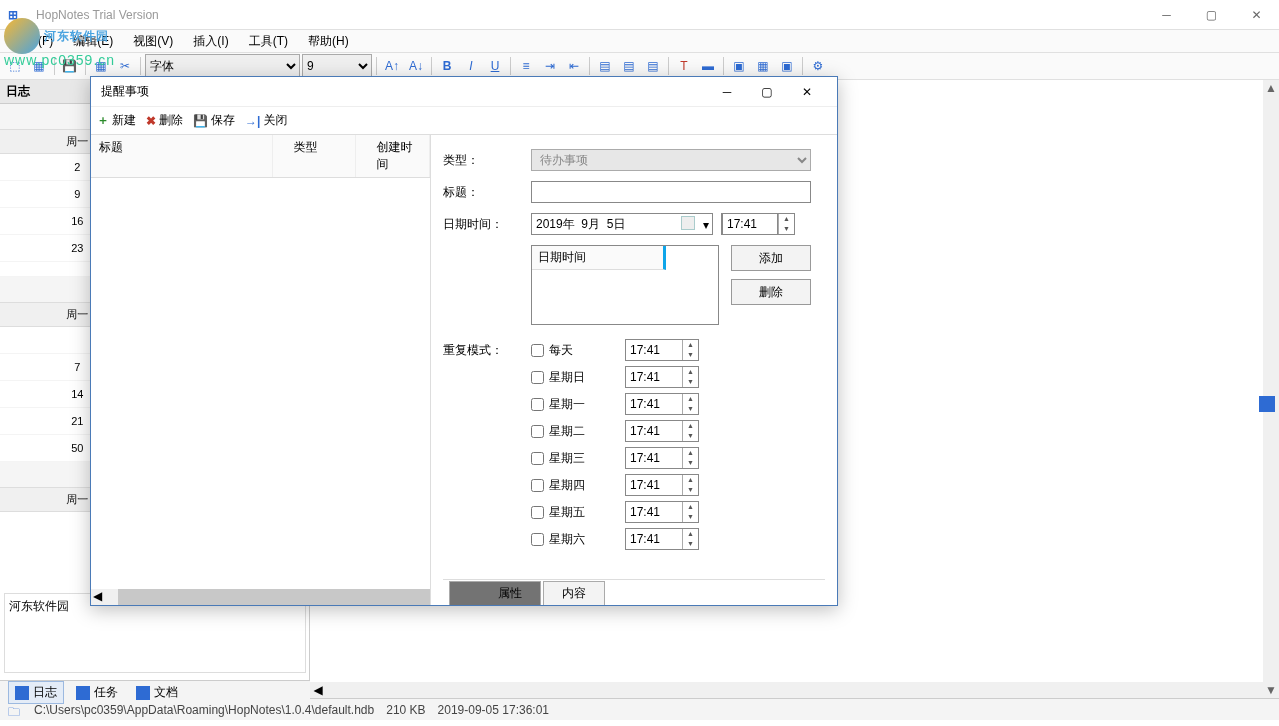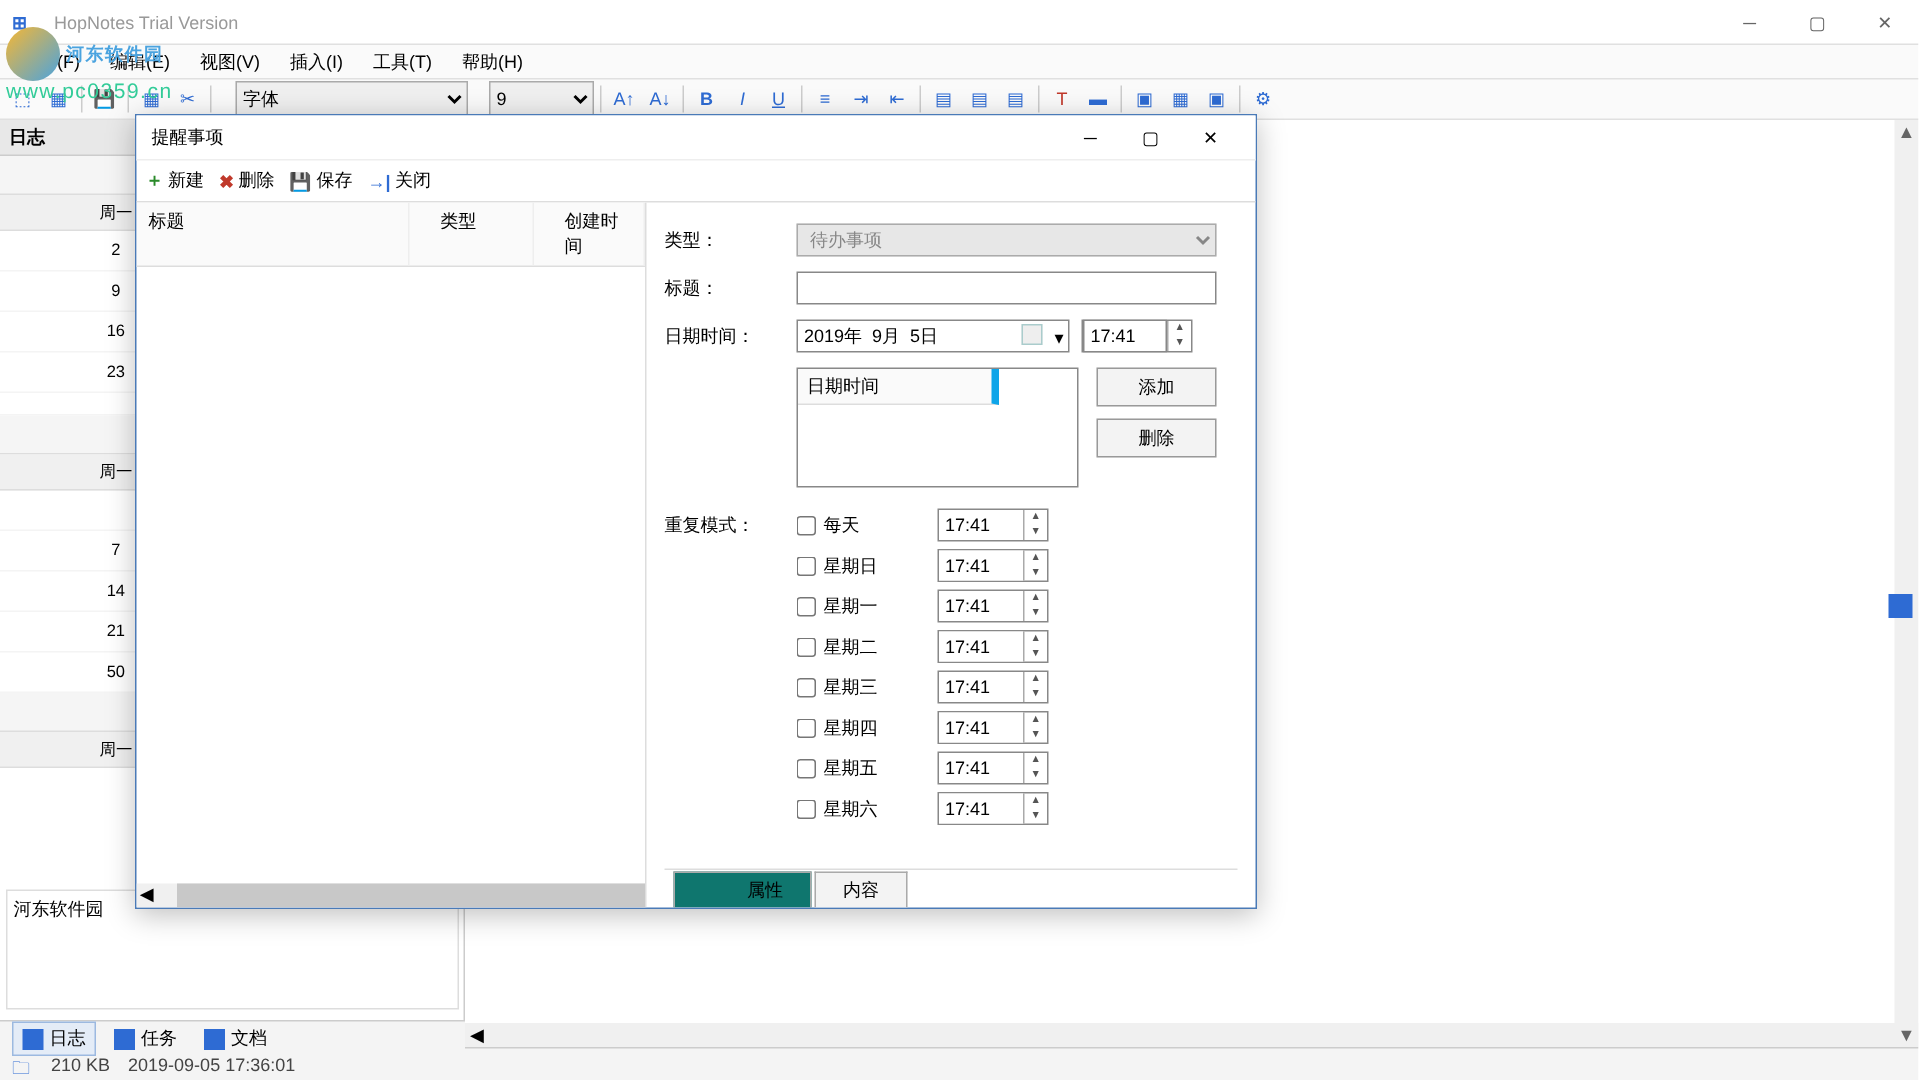--- a/index.html
+++ b/index.html
@@ -14,21 +14,21 @@
 .watermark .wm-top { font-size: 24px; font-weight: bold; letter-spacing: 1px; color: #4aa3df; display: flex; align-items: center; }
 .watermark .wm-logo { width: 36px; height: 36px; border-radius: 50%; background: linear-gradient(135deg,#f7b733,#4aa3df); margin-right: 4px; display: inline-block; }
 .watermark .wm-url { font-size: 14px; color: #3c9; margin-top: -2px; letter-spacing: 1px; }
 
 .menu-bar { height: 22px; display: flex; align-items: center; padding-left: 8px; gap: 8px; background: #fafafa; }
 .menu-bar span { padding: 2px 6px; }
 
 .toolbar { height: 28px; display: flex; align-items: center; padding: 0 4px; gap: 2px; border-top: 1px solid #e0e0e0; border-bottom: 1px solid #e0e0e0; background: #fafafa; overflow: hidden; }
 .toolbar .tb-ico { width: 22px; height: 22px; display: flex; align-items: center; justify-content: center; color: #2e6bd3; }
 .toolbar .sep { width: 1px; height: 18px; background: #ccc; margin: 0 2px; }
-.toolbar select, .toolbar input { height: 24px; border: 1px solid #aaa; font-size: 12px; margin-left: 12px; }
+.toolbar select, .toolbar input { height: 24px; border: 1px solid #aaa; font-size: 12px; }
 .font-select { width: 155px; }
 .size-select { width: 70px; }
 .gear { color: #2e6bd3; }
 
 .main { display: flex; height: 618px; }
 .sidebar { width: 310px; border-right: 1px solid #ccc; display: flex; flex-direction: column; }
 .sidebar-header { background: #e8e8e8; padding: 3px 6px; border-bottom: 1px solid #ccc; font-weight: bold; }
 .calendar-area { flex: 1; overflow: auto; }
 .cal-head { display: flex; background: #f0f0f0; border-bottom: 1px solid #ddd; }
 .cal-head span { flex: 1; text-align: center; padding: 4px 0; font-size: 11px; }
@@ -87,32 +87,32 @@
 .type-select { width: 280px; background: #ddd; color: #555; }
 .date-input { width: 182px; position: relative; }
 .date-input .cal-ico { position: absolute; right: 18px; top: 3px; width: 14px; height: 14px; background: #eee; border: 1px solid #acc; }
 .date-input .dd { position: absolute; right: 4px; top: 5px; }
 .spin { display: inline-flex; align-items: center; border: 1px solid #888; height: 22px; }
 .spin input { border: none; width: 56px; padding: 0 4px; height: 20px; }
 .spin .spbtn { width: 16px; height: 20px; display: flex; flex-direction: column; border-left: 1px solid #aaa; }
 .spin .spbtn span { flex: 1; font-size: 7px; text-align: center; line-height: 9px; color: #555; }
 
 .list-box { width: 188px; height: 80px; border: 1px solid #888; margin-left: 88px; display: flex; flex-direction: column; }
-.list-box-head { background: #fafafa; border-bottom: 1px solid #ddd; padding: 3px 6px; width: 134px; border-right: 5px solid #0ea5e9; }
+.list-box-head { background: #fafafa; border-bottom: 1px solid #ddd; padding: 3px 6px; width: 134px; border-right: 3px solid #0ea5e9; }
 .btns-col { display: flex; flex-direction: column; gap: 8px; margin-left: 12px; }
 .btns-col button { width: 80px; height: 26px; border: 1px solid #999; background: #f3f3f3; }
 
 .repeat-row { display: flex; align-items: center; margin-bottom: 5px; }
 .repeat-row .lbl-col { width: 88px; }
 .repeat-row .chk { display: flex; align-items: center; gap: 5px; width: 94px; }
 .repeat-row input[type="checkbox"] { width: 13px; height: 13px; }
 
 .dlg-tabs { height: 26px; border-top: 1px solid #ddd; display: flex; align-items: center; padding: 0 6px; gap: 2px; margin-top: auto; }
 .dlg-tab { padding: 3px 18px; border: 1px solid #aaa; background: #f3f3f3; border-bottom: none; }
-.dlg-tab.active { background: #0f766e; padding-left: 48px; }
+.dlg-tab.active { background: #737373; padding-left: 48px; }
 </style>
 </head>
 <body>
 
 <div class="title-bar">
   <span style="color:#2e6bd3;font-weight:bold">⊞</span>
   <span class="app-title">HopNotes Trial Version</span>
   <div class="win-controls">
     <div class="win-btn">─</div>
     <div class="win-btn">▢</div>
@@ -272,20 +272,21 @@
       <span>任务</span>
     </div>
   <div class="btab">
       <span class="btab-ico"></span>
       <span>文档</span>
     </div>
 </div>
 
 <div class="status-bar">
   <span class="stat-ico">🗀</span>
+  <span>C:\Users\pc0359\AppData\Roaming\HopNotes\1.0.4\default.hdb</span>
   <span>210 KB</span>
   <span>2019-09-05 17:36:01</span>
 </div>
 
 <div class="dialog">
   <div class="dlg-title">
     <span class="title">提醒事项</span>
     <div class="dlg-win">
       <div class="dlg-btn">─</div>
       <div class="dlg-btn">▢</div>

